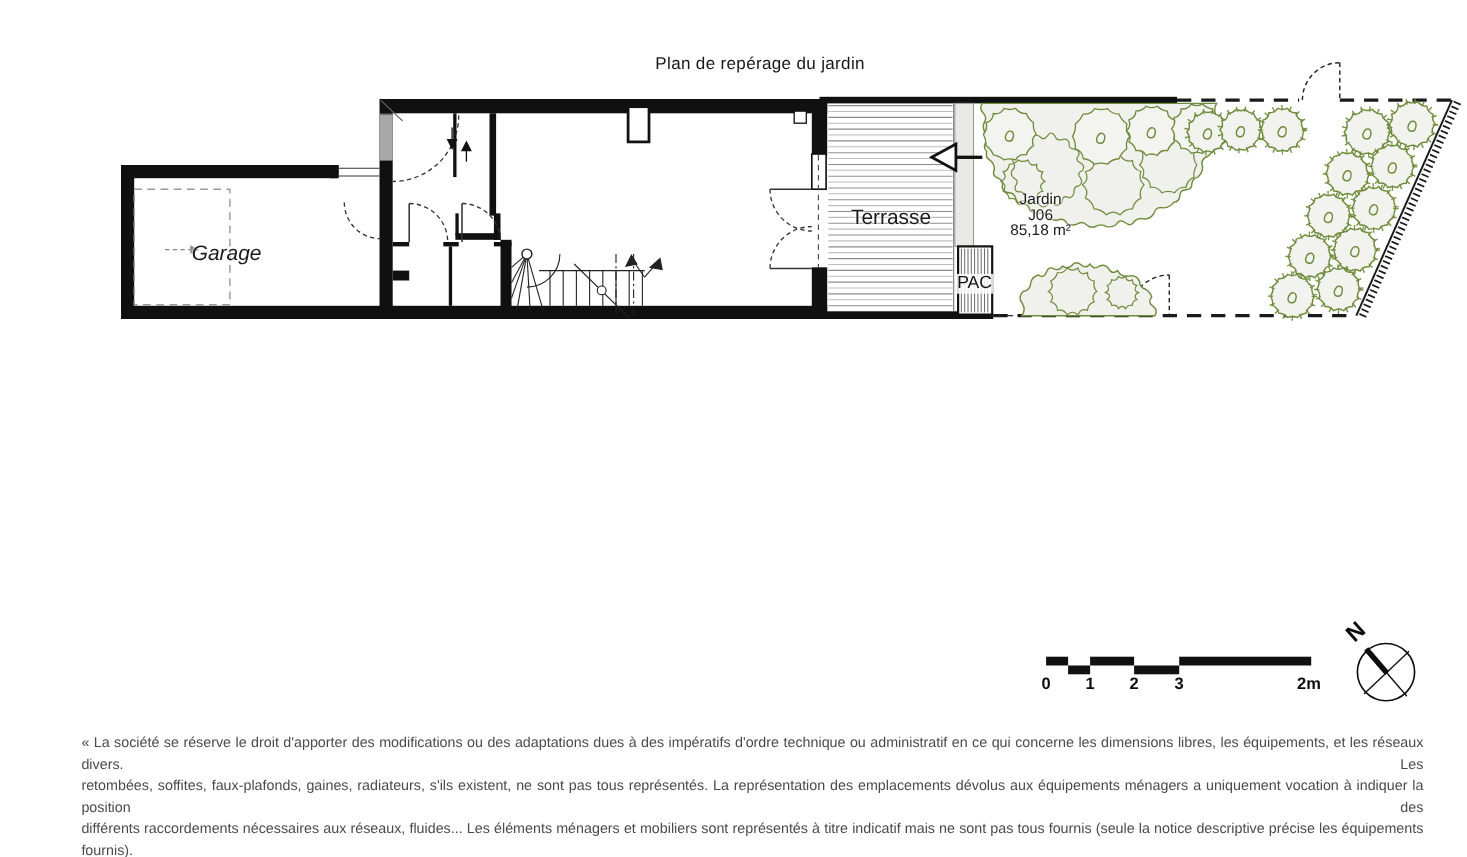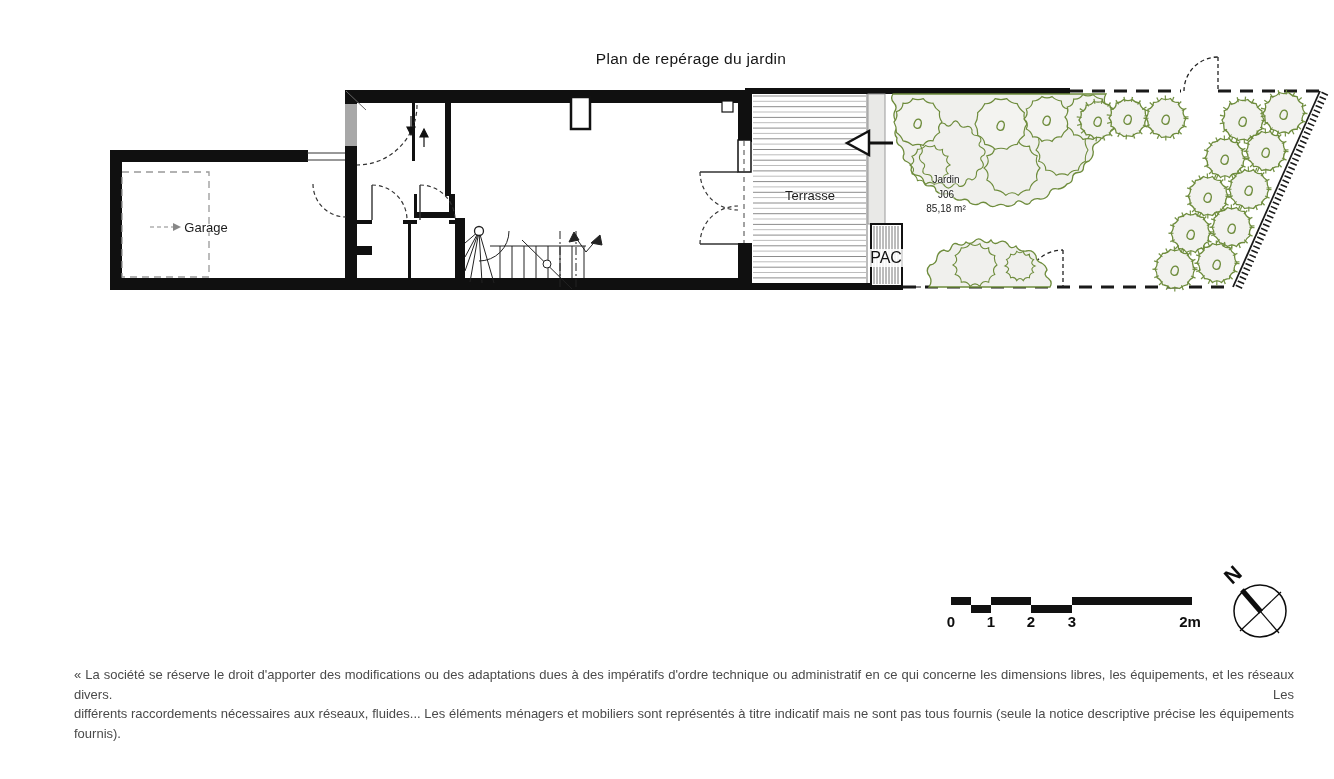--- a/index.html
+++ b/index.html
@@ -1,24 +1,24 @@
 <!DOCTYPE html>
 <html><head>
 <meta charset="utf-8">
 <style>
   html,body{margin:0;padding:0;background:#fff;width:1334px;height:779px;overflow:hidden;
     font-family:"Liberation Sans", sans-serif;}
   .page{position:relative;width:1334px;height:683px;background:#fff;}
   .abs{position:absolute;}
   .title{top:50px;left:691px;transform:translateX(-50%);font-size:15.5px;font-weight:500;
     color:#161616;letter-spacing:.3px;white-space:nowrap;}
-  .plan-label{color:#1b1b1b;font-size:13px;white-space:nowrap;transform:translateX(-50%);
+  .plan-label{color:#1b1b1b;font-size:19px;white-space:nowrap;transform:translateX(-50%);
     text-shadow:0 0 2px #fff,0 0 2px #fff;}
   .jardin-block{left:946px;top:173px;transform:translateX(-50%);text-align:center;
-    font-size:10px;line-height:14.6px;color:#1b1b1b;
+    font-size:14px;line-height:14.6px;color:#1b1b1b;
     text-shadow:0 0 3px #fff,0 0 3px #fff,0 0 3px #fff;}
   .pac-label{left:886px;top:249px;transform:translateX(-50%);font-size:16px;color:#111;
     background:rgba(255,255,255,.85);padding:0 1px;}
   .scale-num{font-weight:bold;font-size:15px;color:#0d0d0d;transform:translateX(-50%);
     top:613px;white-space:nowrap;}
   .north-n{left:1233px;top:563px;font-size:21px;font-weight:bold;color:#0d0d0d;
     transform:translateX(-50%) rotate(-42deg);}
   .disclaimer{left:38px;top:665px;width:1256px;color:#4a4a4a;font-size:13px;
     line-height:19.5px;}
   .disc-line{text-align:justify;text-align-last:justify;margin-left:36px;}
@@ -271,21 +271,21 @@
   <g stroke="#0d0d0d" fill="none">
     <circle cx="1260" cy="611" r="26" stroke-width="1.5"></circle>
     <line x1="1242" y1="590" x2="1279" y2="633" stroke-width="1.2"></line>
     <line x1="1240" y1="631" x2="1281" y2="592" stroke-width="1.2"></line>
     <line x1="1242" y1="590" x2="1261" y2="612" stroke-width="5"></line>
   </g>
 </svg>
 
 <div class="abs title">Plan de repérage du jardin</div>
 
-<div class="abs plan-label" style="left:206px;top:220px;">Garage</div>
+<div class="abs plan-label" style="left:206px;top:220px;font-style:italic;">Garage</div>
 
 <div class="abs plan-label" style="left:810px;top:188px;">Terrasse</div>
 
 <div class="abs jardin-block">
   <div>Jardin</div>
   <div>J06</div>
   <div>85,18 m²</div>
 </div>
 
 <div class="abs pac-label">PAC</div>
@@ -293,17 +293,18 @@
 <div class="abs scale-num" style="left:951px;">0</div>
 <div class="abs scale-num" style="left:991px;">1</div>
 <div class="abs scale-num" style="left:1031px;">2</div>
 <div class="abs scale-num" style="left:1072px;">3</div>
 <div class="abs scale-num" style="left:1190px;">2m</div>
 
 <div class="abs north-n">N</div>
 
 <div class="abs disclaimer">
   <div class="disc-line">« La société se réserve le droit d'apporter des modifications ou des adaptations dues à des impératifs d'ordre technique ou administratif en ce qui concerne les dimensions libres, les équipements, et les réseaux divers. Les</div>
+  <div class="disc-line">retombées, soffites, faux-plafonds, gaines, radiateurs, s'ils existent, ne sont pas tous représentés. La représentation des emplacements dévolus aux équipements ménagers a uniquement vocation à indiquer la position des</div>
   <div class="disc-line">différents raccordements nécessaires aux réseaux, fluides... Les éléments ménagers et mobiliers sont représentés à titre indicatif mais ne sont pas tous fournis (seule la notice descriptive précise les équipements fournis).</div>
 
 </div>
 
 </div>
 
 </body></html>

